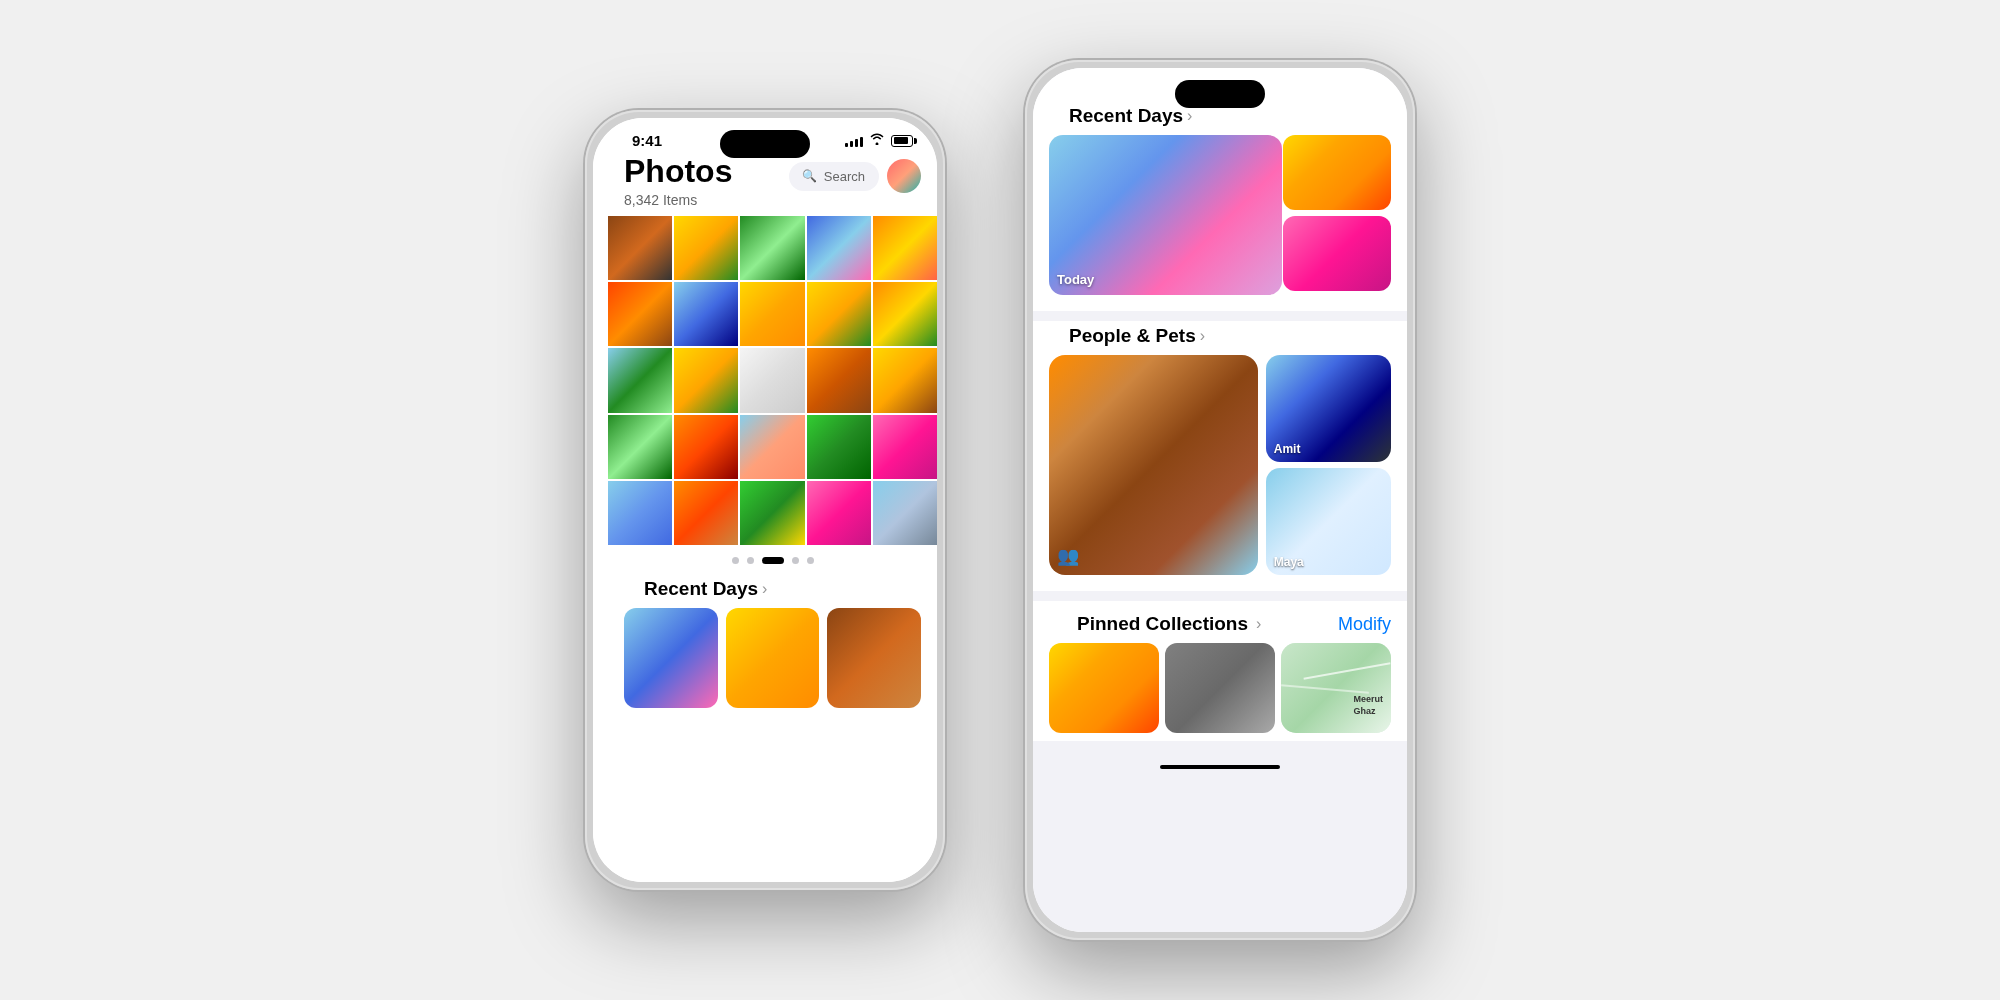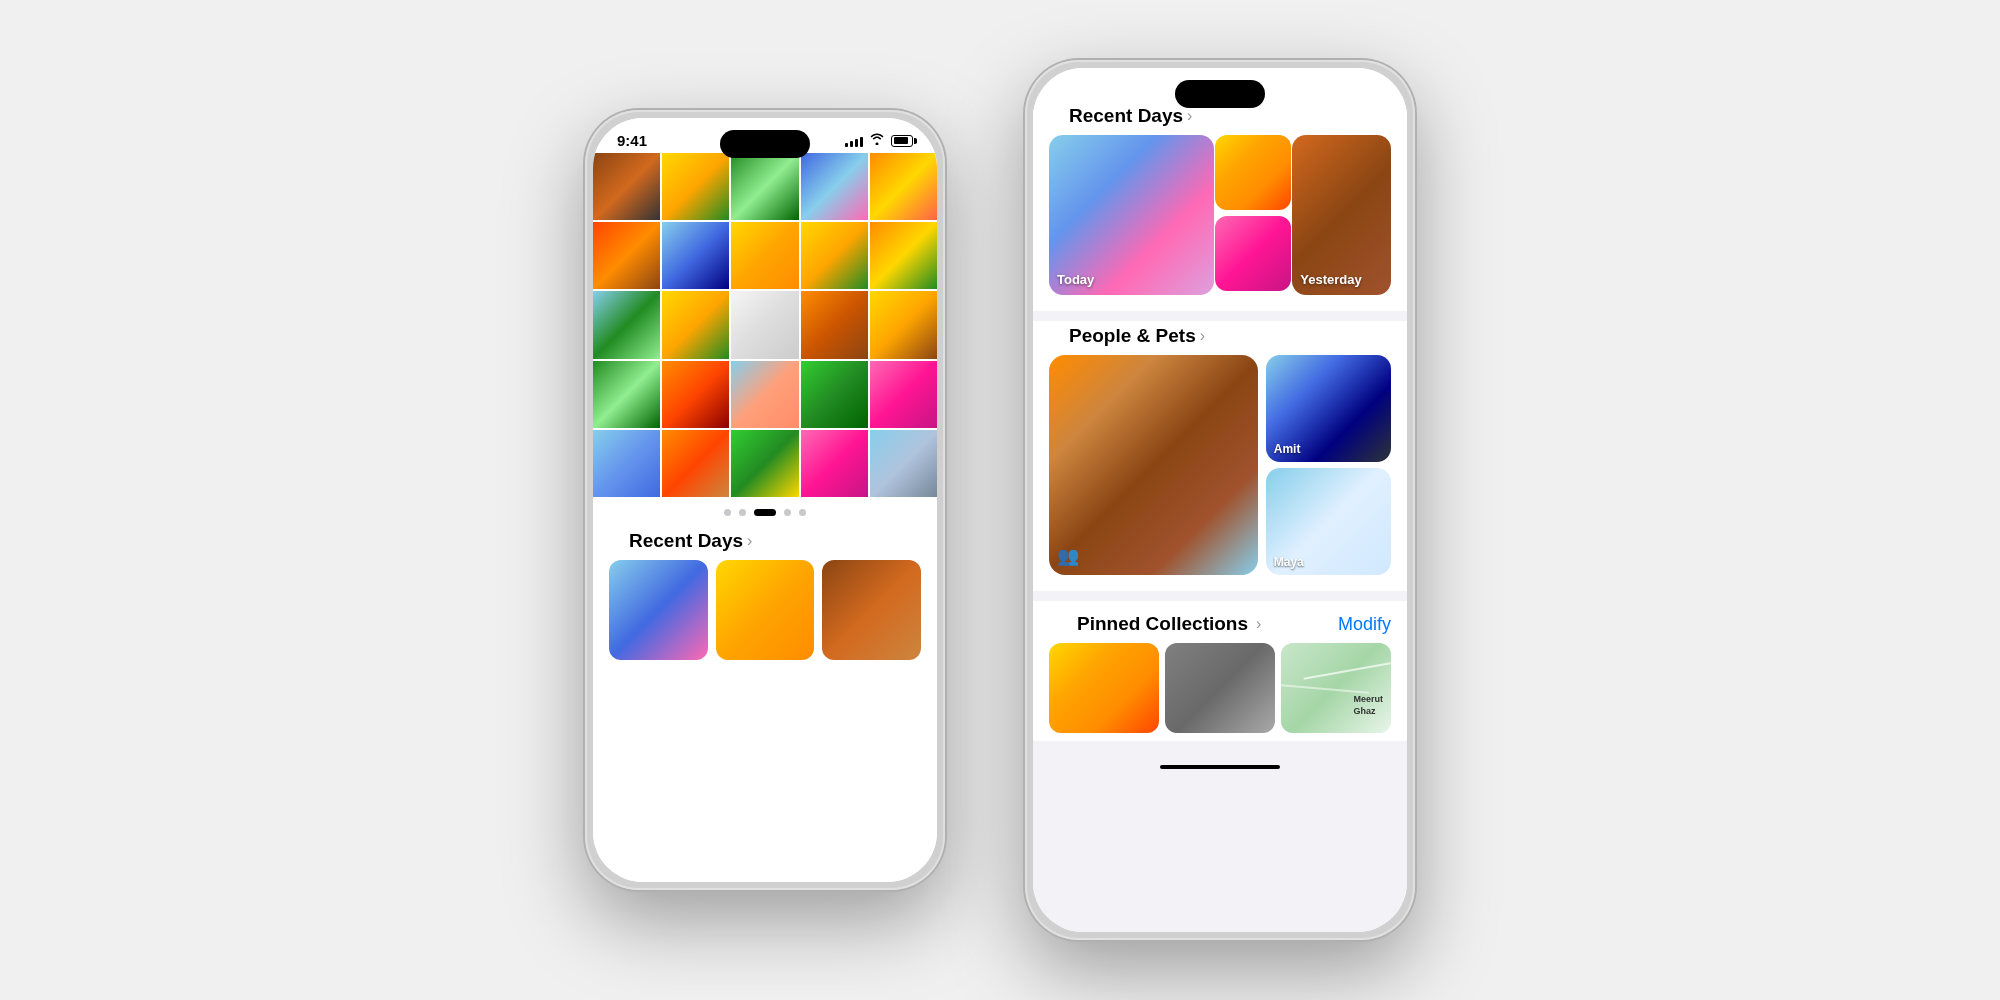--- a/index.html
+++ b/index.html
@@ -149,20 +149,21 @@
       width: 85%;
       border-radius: 1px;
     }
 
     
     .photos-screen {
       background: #fff;
       height: 100%;
       overflow: hidden;
       position: relative;
+      padding-left: 15px;
     }
 
     .photos-header {
       padding: 0 16px 8px;
       display: flex;
       align-items: flex-start;
       justify-content: space-between;
     }
 
     .photos-title-block {}
@@ -529,20 +530,33 @@
               <svg width="16" height="12" viewBox="0 0 16 12">
                   <path d="M8 9.5c.8 0 1.5.7 1.5 1.5S8.8 12.5 8 12.5 6.5 11.8 6.5 11 7.2 9.5 8 9.5zm-3.2-2.8C5.9 5.6 7 5 8 5s2.1.6 3.2 1.7l1.1-1.1C10.8 4.1 9.5 3.5 8 3.5S5.2 4.1 3.7 5.6l1.1 1.1zm-2.2-2.2C4.1 3 5.9 2 8 2s3.9 1 5.4 2.5l1.1-1.1C12.8 1.7 10.5.5 8 .5S3.2 1.7 1.5 3.4l1.1 1.1z" fill="#000"></path>
                 </svg>
             </span>
             <div class="battery-icon">
               <div class="battery-fill"></div>
             </div>
           </div>
         </div>
 
+        <div class="photos-header">
+          <div class="photos-title-block">
+            <div class="photos-title">Photos</div>
+            <div class="photos-count">8,342 Items</div>
+          </div>
+          <div class="photos-header-right">
+            <div class="search-pill">
+              <span class="search-pill-icon">🔍</span>
+              <span>Search</span>
+            </div>
+            <div class="avatar-circle"></div>
+          </div>
+        </div>
 
         <div class="photo-grid">
           <div class="photo-cell pc-1"></div>
           <div class="photo-cell pc-2"></div>
           <div class="photo-cell pc-3"></div>
           <div class="photo-cell pc-4"></div>
           <div class="photo-cell pc-5"></div>
 
           <div class="photo-cell pc-6"></div>
           <div class="photo-cell pc-7"></div>
@@ -620,23 +634,20 @@
 
             <div class="rd-card rd-card-large rd-bg-blue">
               <span class="day-label">Today</span>
             </div>
 
             <div class="rd-card-small-group">
               <div class="rd-card-small rd-bg-orange"></div>
               <div class="rd-card-small rd-bg-pink"></div>
             </div>
 
-            <div class="rd-card-solo rd-bg-face">
-              <span class="day-label">Yesterday</span>
-            </div>
           </div>
         </div>
 
         <div class="people-pets-section">
           <div class="section-header">
             <span>People &amp; Pets</span>
             <span class="section-chevron">›</span>
           </div>
           <div class="pp-row">
 
@@ -659,21 +670,21 @@
           <div class="pinned-header">
             <div style="display:flex;align-items:center;gap:4px">
               <span class="pinned-title">Pinned Collections</span>
               <span class="section-chevron">›</span>
             </div>
             <span class="modify-btn">Modify</span>
           </div>
           <div class="pinned-row">
             <div class="pinned-thumb pt-bg-1"></div>
             <div class="pinned-thumb pt-bg-2"></div>
-            <div class="pinned-thumb" style="background:#d4edda;position:relative;overflow:hidden;">
+            <div class="pinned-thumb" style="background:#d4edda;position:relative;overflow:hidden;border-radius:15px;">
 
               <div style="position:absolute;top:0;left:0;right:0;bottom:0;background:linear-gradient(135deg,#c8e6c9,#a5d6a7,#e8f5e9);"></div>
               <div style="position:absolute;top:30%;left:20%;right:0;height:2px;background:rgba(255,255,255,0.7);transform:rotate(-10deg);"></div>
               <div style="position:absolute;top:50%;left:0;right:20%;height:1.5px;background:rgba(255,255,255,0.5);transform:rotate(5deg);"></div>
               <div style="position:absolute;bottom:15px;right:8px;font-size:9px;color:#333;font-weight:600;line-height:1.4;">Meerut<br>Ghaz</div>
             </div>
           </div>
         </div>
 
         <div style="display:flex;justify-content:center;margin-top:16px;">

